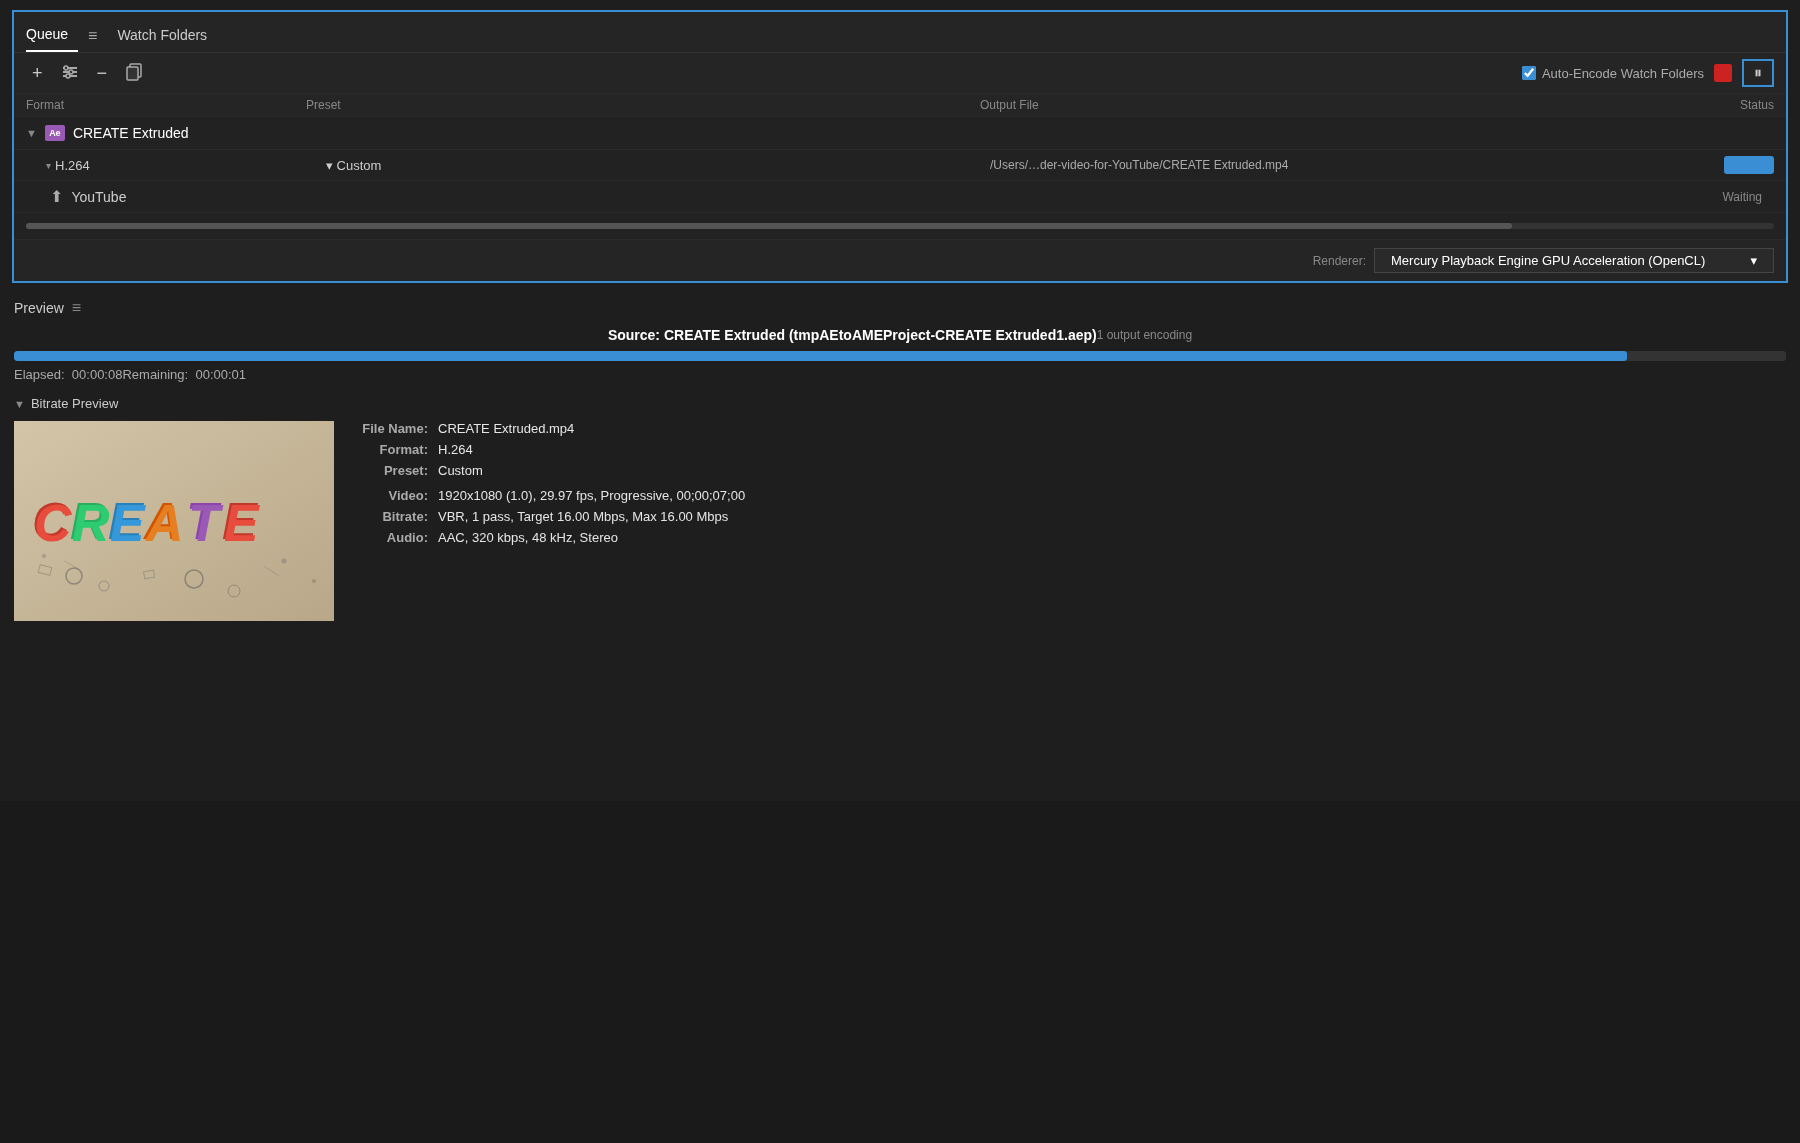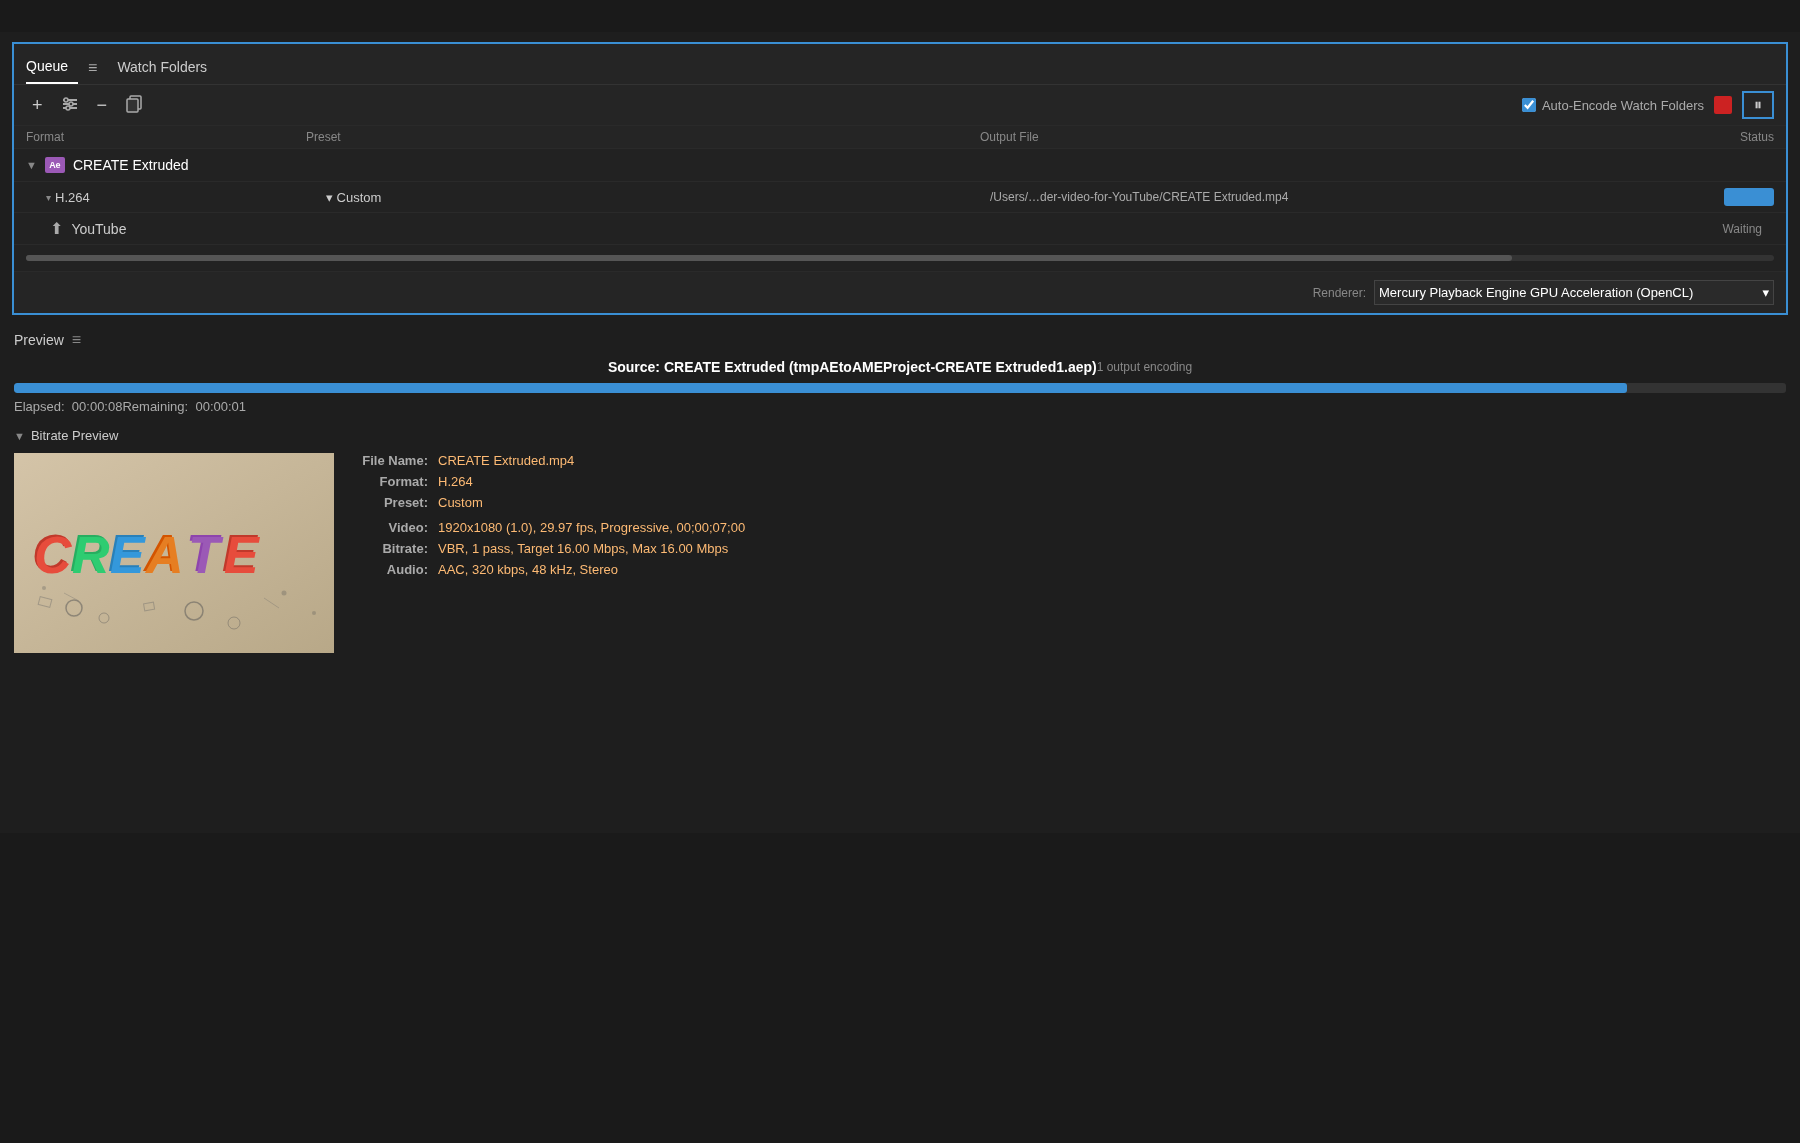--- a/index.html
+++ b/index.html
@@ -11,21 +11,20 @@
       width: 1800px;
       min-height: 1143px;
     }
 
     .main-container {
       display: flex;
       flex-direction: column;
       width: 100%;
       height: 801px;
       background: #1e1e1e;
-      margin-top: 32px;
     }
 
     
     .queue-panel {
       border: 2px solid #3a8fd4;
       margin: 10px 12px 6px 12px;
       background: #222222;
       flex-shrink: 0;
     }
 
@@ -281,21 +280,21 @@
       color: #888888;
       font-size: 12px;
     }
 
     .renderer-dropdown {
       display: flex;
       align-items: center;
       gap: 16px;
       background: #2a2a2a;
       border: 1px solid #444444;
-      padding: 4px 4px;
+      padding: 4px 16px;
       cursor: pointer;
       color: #ffffff;
       font-size: 13px;
       min-width: 400px;
       justify-content: space-between;
     }
 
     
     .encoding-panel {
       padding: 10px 14px;
@@ -417,21 +416,21 @@
     .info-label {
       color: #aaaaaa;
       font-weight: 600;
       text-align: right;
       min-width: 70px;
       margin-right: 10px;
       flex-shrink: 0;
     }
 
     .info-value {
-      color: #fdba74;
+      color: #e5e5e5;
     }
 
     .info-spacer {
       margin-bottom: 10px;
     }
   </style>
 </head>
 <body>
 
 <div class="main-container">

